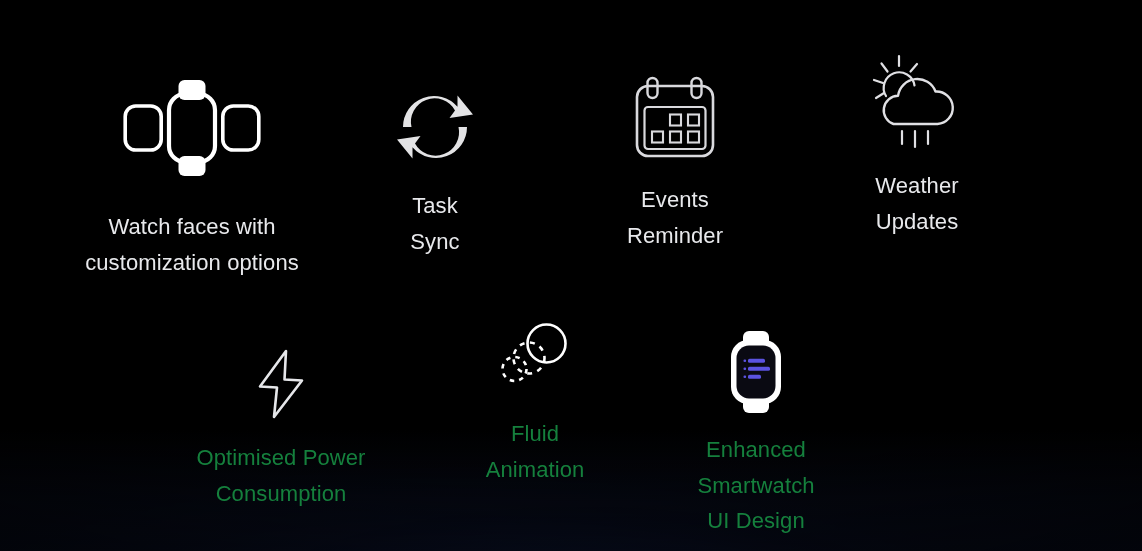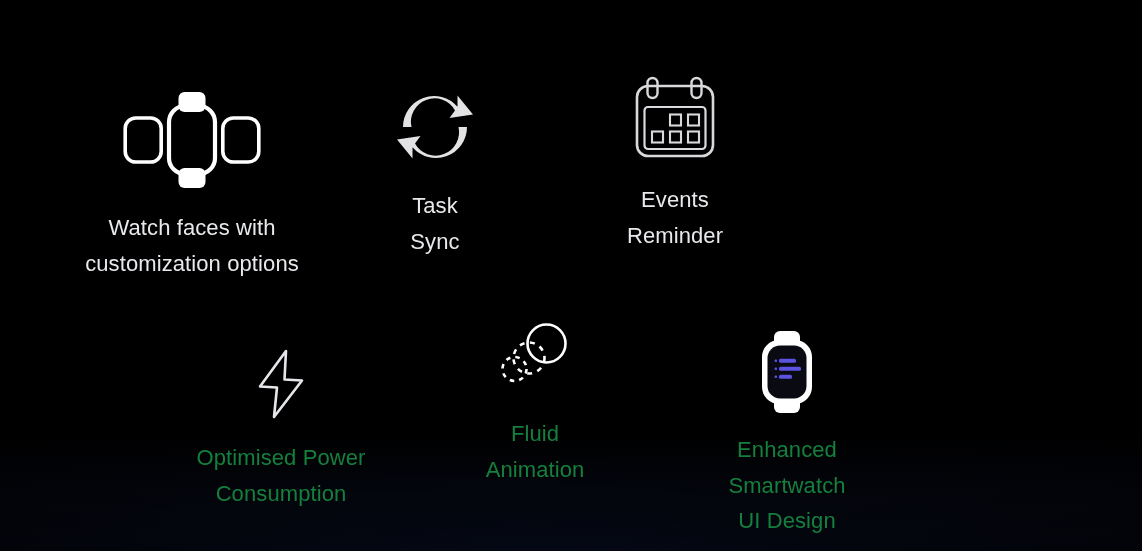--- a/index.html
+++ b/index.html
@@ -83,28 +83,28 @@
     color: #e8e9ec;
     font-size: 22px;
     line-height: 1.62;
     letter-spacing: 0.1px;
     white-space: pre-line;
     font-weight: 400;
   }
   .row-2 .feature-label { color: #15803d; }
 
   
-  #f-watchfaces { left: 56px;  top: 90px;  width: 272px; }
+  #f-watchfaces { left: 56px;  top: 78px;  width: 272px; gap: 11px; }
   #f-tasksync   { left: 358px; top: 88px;  width: 154px; }
   #f-events     { left: 594px; top: 72px;  width: 162px; }
   #f-weather    { left: 838px; top: 52px;  width: 158px; }
   
   #f-power      { left: 178px; top: 348px; width: 206px; }
   #f-fluid      { left: 452px; top: 320px; width: 166px; }
-  #f-enhanced   { left: 698px; top: 330px; width: 178px; text-align: center; }
+  #f-enhanced   { left: 667px; top: 330px; width: 178px; text-align: center; }
 
   #f-watchfaces .feature-label { margin-top: 20px; }
   #f-tasksync   .feature-label { margin-top: 22px; }
   #f-events     .feature-label { margin-top: 20px; }
   #f-weather    .feature-label { margin-top: 16px; }
   #f-power      .feature-label { margin-top: 20px; }
   #f-fluid      .feature-label { margin-top: 24px; }
   #f-enhanced   .feature-label { margin-top: 18px; }
 </style>
 </head>
@@ -154,20 +154,42 @@
         <rect x="54" y="42.5" width="11" height="11" stroke="#d9d9dd" stroke-width="2.1"></rect>
         <rect x="18" y="59.5" width="11" height="11" stroke="#d9d9dd" stroke-width="2.1"></rect>
         <rect x="36" y="59.5" width="11" height="11" stroke="#d9d9dd" stroke-width="2.1"></rect>
         <rect x="54" y="59.5" width="11" height="11" stroke="#d9d9dd" stroke-width="2.1"></rect>
       </svg>
     </span>
     <div class="feature-label">Events
 Reminder</div>
   </div>
 
+  <div class="feature row-1" id="f-weather">
+    <span class="feature-icon">
+      <svg width="100" height="100" viewBox="0 0 100 100" fill="none" xmlns="http://www.w3.org/2000/svg">
+        <g stroke="#e0e0e4" stroke-width="2.2" stroke-linecap="round">
+          <line x1="32" y1="4" x2="32" y2="14"></line>
+          <line x1="14.5" y1="11.5" x2="20.5" y2="19.5"></line>
+          <line x1="7" y1="28" x2="16" y2="31"></line>
+          <line x1="50" y1="12" x2="43.5" y2="19.5"></line>
+          <line x1="9" y1="46" x2="17" y2="41"></line>
+        </g>
+        <path d="M19 44 A15.5 15.5 0 1 1 47.5 33.5" stroke="#e0e0e4" stroke-width="2.2" stroke-linecap="round"></path>
+        <path d="M26.5 72 A14.5 14.5 0 0 1 31 43.8 A19.5 19.5 0 0 1 68.5 39.5 A13.2 13.2 0 0 1 70.5 72 Z" stroke="#e0e0e4" stroke-width="2.4" stroke-linejoin="round"></path>
+        <g stroke="#e0e0e4" stroke-width="2.2" stroke-linecap="round">
+          <line x1="35" y1="79" x2="35" y2="92"></line>
+          <line x1="48" y1="79" x2="48" y2="95"></line>
+          <line x1="61" y1="79" x2="61" y2="92"></line>
+        </g>
+      </svg>
+    </span>
+    <div class="feature-label">Weather
+Updates</div>
+  </div>
 
   <div class="feature row-2" id="f-power">
     <span class="feature-icon">
       <svg width="58" height="72" viewBox="0 0 58 72" fill="none" xmlns="http://www.w3.org/2000/svg">
         <path d="M34 3 L8 38.5 L25 39.5 L22 69 L50 32.5 L32.5 31.5 Z" stroke="#e6e7ea" stroke-width="2.6" stroke-linejoin="round"></path>
       </svg>
     </span>
     <div class="feature-label">Optimised Power
 Consumption</div>
   </div>

